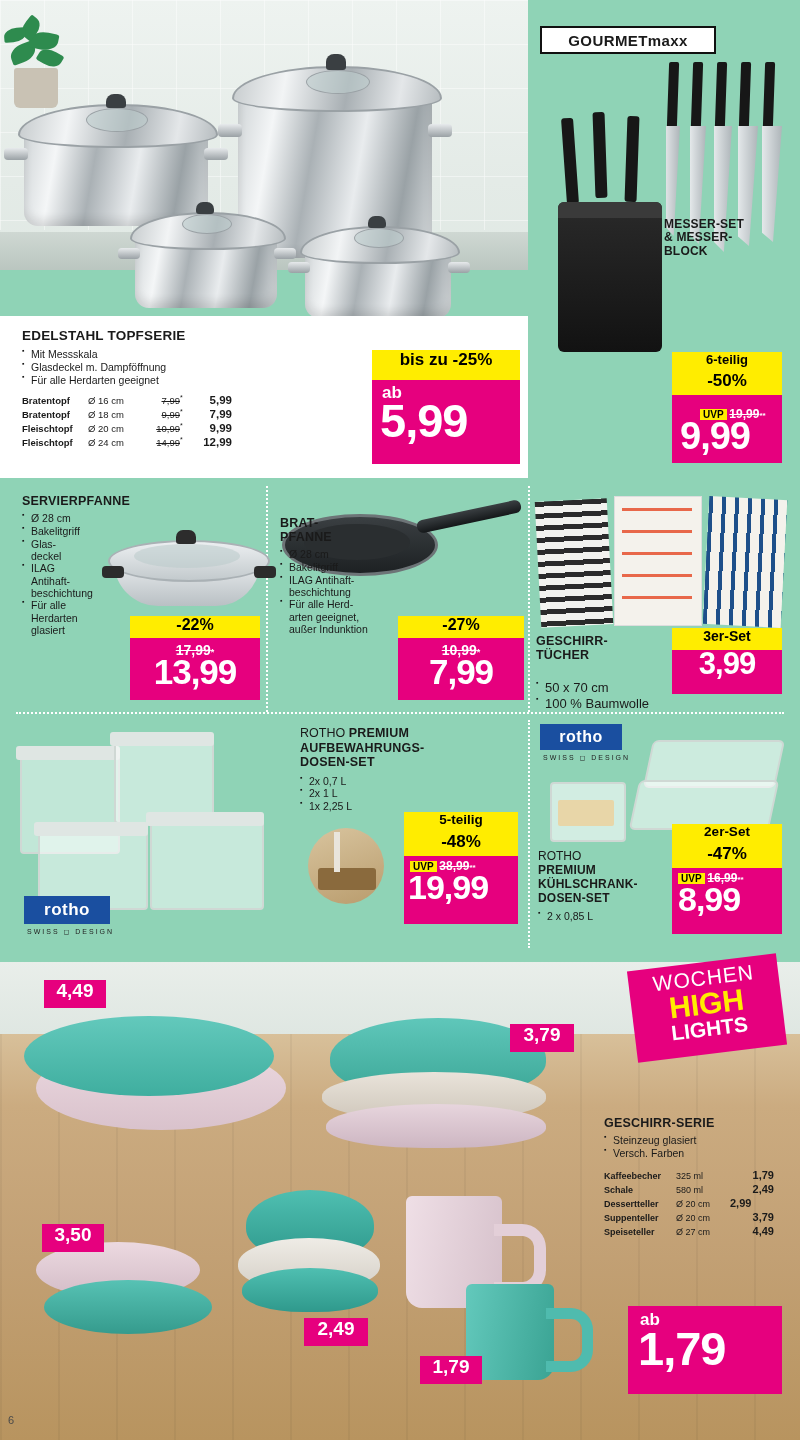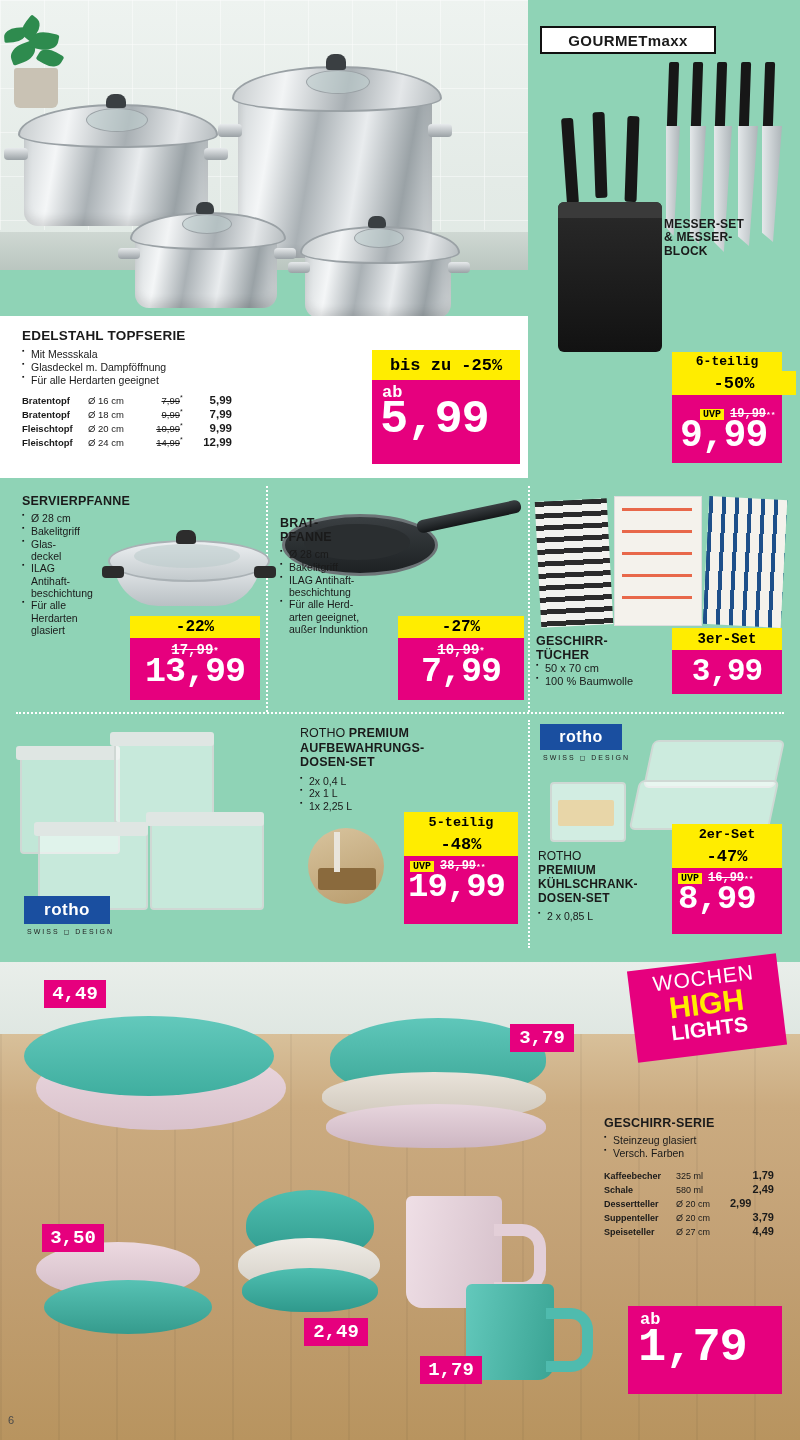--- a/index.html
+++ b/index.html
@@ -62,21 +62,21 @@
     border:2px solid #9aa1a5;}
   .pot .glass{position:absolute;border-radius:50%;background:rgba(190,205,205,.55);border:1px solid #9aa1a5;}
   .pot .knob{position:absolute;background:#3a3f42;border-radius:4px;}
   .pot .handle{position:absolute;background:linear-gradient(180deg,#e7eaec,#9aa1a5);border-radius:4px;}
 
   
   .whitebox{position:absolute;background:#fff;}
   .hdr{font-weight:bold;letter-spacing:.2px;}
 
   
-  .flag{position:absolute;display:flex;align-items:center;justify-content:center;font-weight:bold;font-family:Liberation Mono, monospace;}
+  .flag{position:absolute;display:flex;justify-content:center;font-weight:bold;}
   .pricebig{font-weight:bold;line-height:.92;letter-spacing:-1px;}
 
   
   .dotted-h{position:absolute;border-top:2px dotted #ffffff;}
   .dotted-v{position:absolute;border-left:2px dotted #ffffff;}
 
   
   table.sizes{border-collapse:collapse;font-size:9.5px;}
   table.sizes td{padding:1px 0;vertical-align:bottom;}
 
@@ -251,21 +251,21 @@
       <div class="hdr" style="font-size:12px;line-height:1.12;">
         <div>MESSER-SET</div>
         <div>&amp; MESSER-</div>
         <div>BLOCK</div>
       </div>
     </div>
 
     <div class="flag yellow" style="left:672px;top:352px;width:110px;height:19px;font-size:13px;">
       <span>6-teilig</span>
     </div>
-    <div class="flag yellow" style="left:672px;top:371px;width:124px;height:24px;font-size:17px;">
+    <div class="flag yellow" style="left:672px;top:371px;width:110px;height:24px;font-size:17px;">
       <span>-50%</span>
     </div>
     <div class="flag pink" style="left:672px;top:395px;width:110px;height:68px;display:block;">
       <div style="font-size:10px;padding:12px 0 0 8px;margin-left:20px;">
         <span class="yellow" style="padding:0 3px;font-weight:bold;">UVP</span>
         <span class="strike" style="font-weight:bold;font-size:12px;">19,99</span><span style="font-size:8px;">**</span>
       </div>
       <div class="pricebig" style="font-size:38px;padding-left:8px;margin-top:-2px;">9,99</div>
     </div>
   </div>
@@ -345,21 +345,21 @@
     <div style="position:absolute;left:2px;top:8px;width:72px;height:126px;background:repeating-linear-gradient(180deg,#2b2b2b 0 5px,#f2f2ee 5px 12px);transform:rotate(-3deg);"></div>
     <div style="position:absolute;left:78px;top:4px;width:86px;height:128px;background:#f4f2ec;border:1px solid #ddd;"></div>
     <div style="position:absolute;left:86px;top:16px;width:70px;height:104px;background:repeating-linear-gradient(180deg,#e8684a 0 3px,#f4f2ec 3px 22px);"></div>
     <div style="position:absolute;left:170px;top:6px;width:78px;height:128px;background:repeating-linear-gradient(90deg,#1d4f8a 0 4px,#f4f2ec 4px 13px);transform:rotate(3deg);"></div>
   </div>
   <div class="abs" style="left:536px;top:634px;width:150px;">
     <div class="hdr" style="font-size:12.5px;line-height:1.12;">
       <div>GESCHIRR-</div>
       <div>TÜCHER</div>
     </div>
-    <div style="font-size:11px;margin-top:0;">
+    <div style="font-size:13px;margin-top:18px;">
       <div class="bullet">50 x 70 cm</div>
       <div class="bullet">100 % Baumwolle</div>
     </div>
   </div>
   <div class="flag yellow" style="left:672px;top:628px;width:110px;height:22px;font-size:14px;">
     <span>3er-Set</span>
   </div>
   <div class="flag pink" style="left:672px;top:650px;width:110px;height:44px;">
     <span class="pricebig" style="font-size:31px;">3,99</span>
   </div>
@@ -380,21 +380,21 @@
   <div class="rotho-sub" style="left:27px;top:928px;">SWISS ◻ DESIGN</div>
 
   <div class="abs" style="left:300px;top:726px;width:210px;">
     <div style="font-size:12.5px;line-height:1.16;">
       <span>ROTHO</span>
       <span class="hdr">PREMIUM</span>
       <div class="hdr">AUFBEWAHRUNGS-</div>
       <div class="hdr">DOSEN-SET</div>
     </div>
     <div style="font-size:10.5px;margin-top:5px;">
-      <div class="bullet">2x 0,4 L</div>
+      <div class="bullet">2x 0,7 L</div>
       <div class="bullet">2x 1 L</div>
       <div class="bullet">1x 2,25 L</div>
     </div>
   </div>
   <div class="abs" style="left:308px;top:828px;width:76px;height:76px;border-radius:50%;overflow:hidden;background:linear-gradient(160deg,#d8c49e,#b99c6d);">
     <div style="position:absolute;left:10px;top:40px;width:58px;height:22px;background:#8a6a3d;border-radius:3px;"></div>
     <div style="position:absolute;left:26px;top:4px;width:6px;height:40px;background:#e9e5dc;"></div>
   </div>
   <div class="flag yellow" style="left:404px;top:812px;width:114px;height:20px;font-size:13.5px;">
     <span>5-teilig</span>

